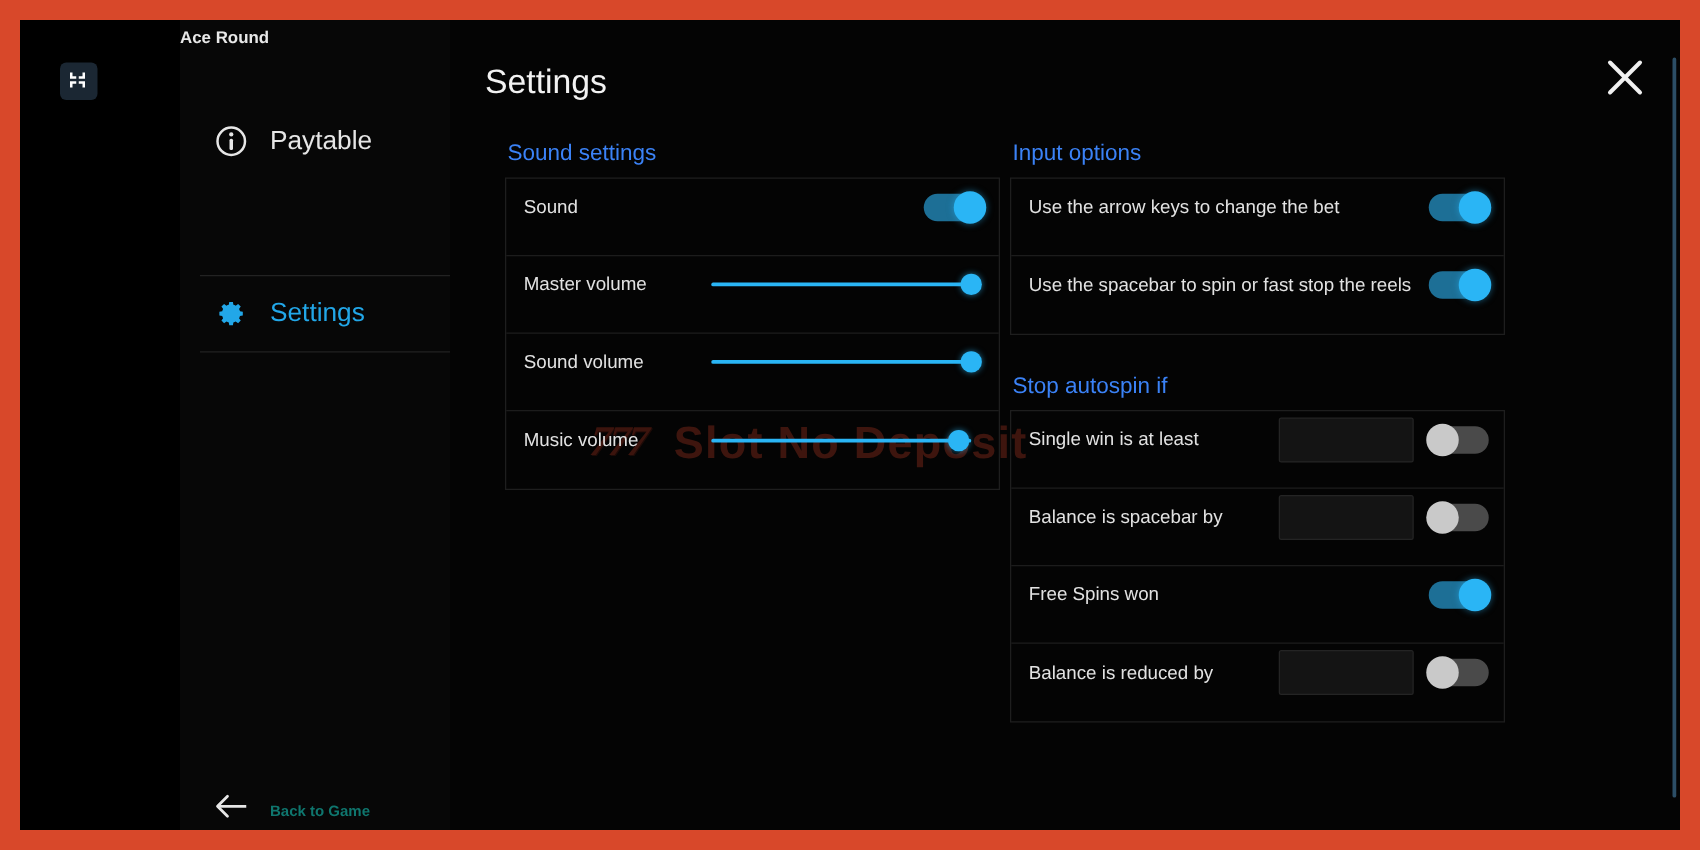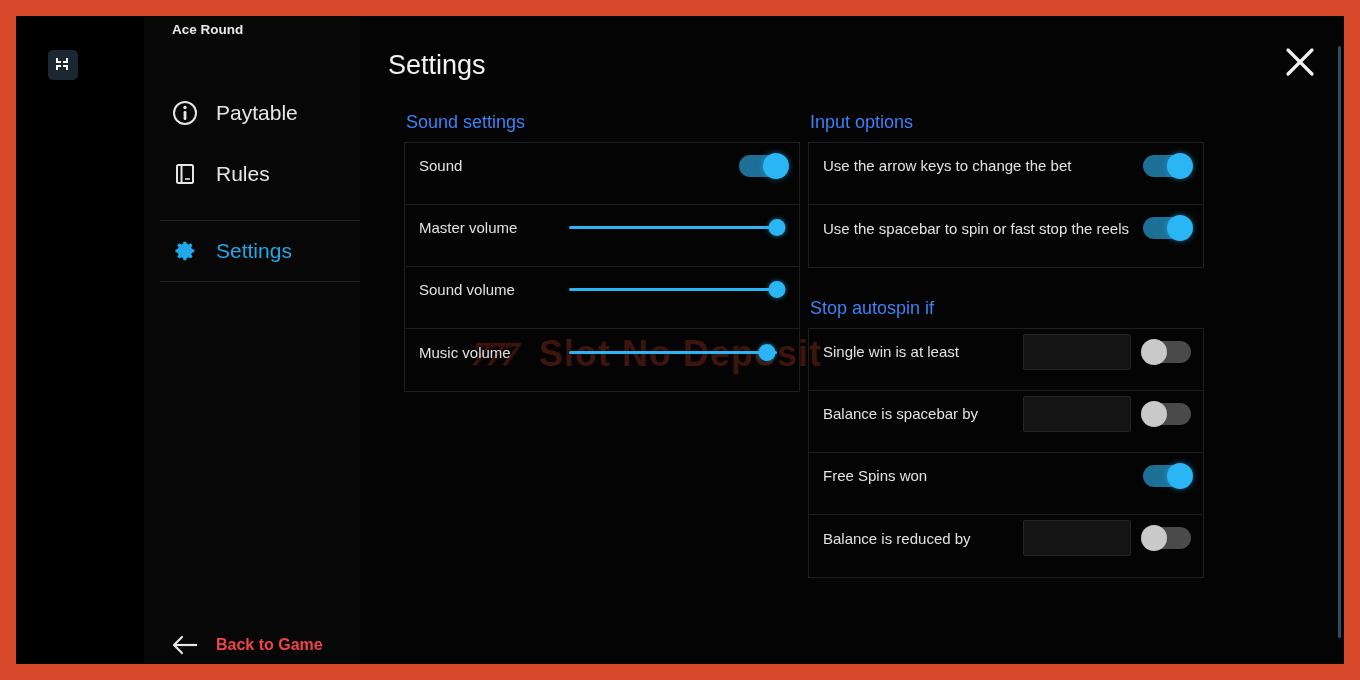--- a/index.html
+++ b/index.html
@@ -34,21 +34,21 @@
   }
   #fs-btn svg { display:block; }
 
   
   #sidebar {
     position: absolute; left: 128px; top: 0;
     width: 216px; height: 648px;
     background: #070707;
   }
   #game-title {
-    position: absolute; left: 28px; top: 6px;
+    position: absolute; left: 0; top: 6px;
     font-size: 13.5px; font-weight: bold; color: #e8e8e8;
   }
   .nav-group { position: absolute; left: 0; width: 216px; }
   .nav-item {
     display: flex; align-items: center;
     height: 61px;
     padding-left: 26px;
     color: #e6e6e6;
     font-size: 21px;
     font-weight: normal;
@@ -57,22 +57,22 @@
     width: 30px; display: flex; align-items: center; justify-content: center;
     margin-right: 16px;
   }
   .nav-item.active { color: #22a7e8; }
   .nav-sep {
     position: absolute; left: 16px; width: 200px; height: 1px;
     background: #222222;
   }
   #back-row {
     position: absolute; left: 0; bottom: 8px; width: 216px;
-    display: flex; align-items: center; padding-left: 26px;
-    color: #ef4444; font-size: 16px; font-weight: bold;
+    display: flex; align-items: flex-end; padding-left: 26px;
+    color: #0f766e; font-size: 12px; font-weight: bold;
   }
   #back-row .nico { width: 30px; margin-right: 16px; display:flex; align-items:center; justify-content:center; }
 
   
   #main {
     position: absolute; left: 344px; top: 0;
     width: 984px; height: 648px;
     background: #040404;
     overflow: hidden;
   }
@@ -218,30 +218,20 @@
         <span class="nico">
           <svg width="26" height="26" viewBox="0 0 26 26">
             <circle cx="13" cy="13" r="11" fill="none" stroke="#e6e6e6" stroke-width="2"></circle>
             <circle cx="13" cy="7.5" r="1.7" fill="#e6e6e6"></circle>
             <rect x="11.6" y="11" width="2.8" height="9" rx="1.2" fill="#e6e6e6"></rect>
           </svg>
         </span>
         <span>Paytable</span>
       </div>
 
-      <div class="nav-item">
-        <span class="nico">
-          <svg width="24" height="24" viewBox="0 0 24 24">
-            <rect x="4" y="3" width="16" height="18" rx="1.5" fill="none" stroke="#e6e6e6" stroke-width="2"></rect>
-            <line x1="8.5" y1="3" x2="8.5" y2="21" stroke="#e6e6e6" stroke-width="2"></line>
-            <line x1="12" y1="17" x2="17" y2="17" stroke="#e6e6e6" stroke-width="1.6"></line>
-          </svg>
-        </span>
-        <span>Rules</span>
-      </div>
     </div>
 
     <div class="nav-sep" style="top:204px;"></div>
 
     <div class="nav-group" style="top:204px;">
       <div class="nav-item active">
         <span class="nico">
           <svg width="24" height="24" viewBox="0 0 24 24">
             <path fill="#22a7e8" d="M12 8.2a3.8 3.8 0 100 7.6 3.8 3.8 0 000-7.6zm0 5.9a2.1 2.1 0 110-4.2 2.1 2.1 0 010 4.2z"></path>
             <path fill="#22a7e8" d="M21 13.6v-3.2l-2.5-.4a6.9 6.9 0 00-.8-2l1.5-2.1-2.3-2.3-2.1 1.5a6.9 6.9 0 00-2-.8L12.4 2H9.2l-.4 2.3a6.9 6.9 0 00-2 .8L4.7 3.6 2.4 5.9l1.5 2.1a6.9 6.9 0 00-.8 2L.6 10.4v3.2l2.5.4c.2.7.5 1.4.8 2l-1.5 2.1 2.3 2.3 2.1-1.5c.6.4 1.3.6 2 .8l.4 2.5h3.2l.4-2.5c.7-.2 1.4-.5 2-.8l2.1 1.5 2.3-2.3-1.5-2.1c.4-.6.6-1.3.8-2z" transform="translate(1.2,0) scale(0.92) translate(0.8,0.9)"></path>

